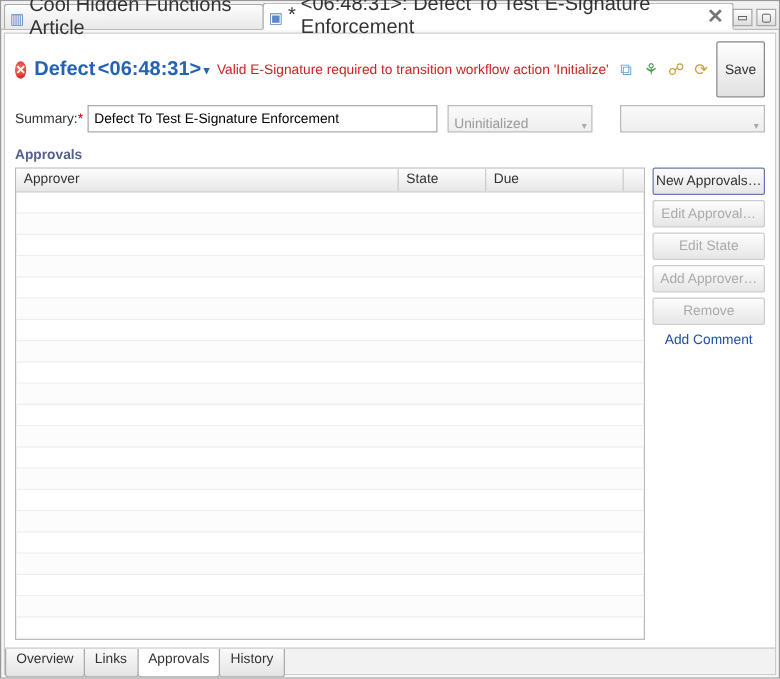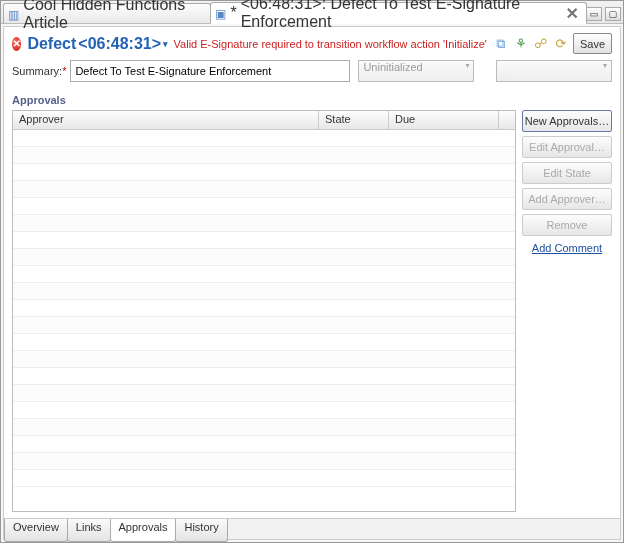--- a/index.html
+++ b/index.html
@@ -15,27 +15,27 @@
 .winbtn{width:14px;height:12px;border:1px solid #aaa;background:linear-gradient(#fff,#ddd);font-size:9px;display:flex;align-items:center;justify-content:center;cursor:pointer}
 
 .body{flex:1;background:#fff;display:flex;flex-direction:column;border:1px solid #ccc;margin:2px;min-height:0}
 .header{padding:6px 8px 4px;display:flex;align-items:center;gap:6px}
 .erricon{width:14px;height:14px;border-radius:50%;background:radial-gradient(circle at 40% 40%,#f76,#c11);color:#fff;font-weight:bold;font-size:10px;display:flex;align-items:center;justify-content:center}
 .title{font-size:16px;font-weight:bold;color:#2362b4;display:flex;align-items:center;gap:2px}
 .title .menu-arrow{color:#2362b4;font-size:9px}
 .wfmsg{color:#c22;font-size:11px;white-space:nowrap}
 .toolbar{margin-left:auto;display:flex;align-items:center;gap:4px}
 .tbicon{width:16px;height:16px;display:flex;align-items:center;justify-content:center;font-size:13px;cursor:pointer}
-.savebtn{background:linear-gradient(#fefefe,#e2e2e2);border:1px solid #888;border-radius:2px;padding:1px 6px;height:17px;display:flex;align-items:center;cursor:pointer;font-size:11px}
+.savebtn{background:linear-gradient(#fefefe,#e2e2e2);border:1px solid #888;border-radius:2px;padding:13px 6px;height:17px;display:flex;align-items:center;cursor:pointer;font-size:11px}
 .summaryrow{display:flex;align-items:center;gap:4px;padding:2px 8px 6px}
 .summaryrow .lbl{color:#333}
 .req{color:#c00}
 .textin{border:1px solid #aaa;height:18px;padding:1px 4px;font-size:11px;background:#fff}
 .textin.sum{flex:0 0 270px}
-.sel{border:1px solid #bbb;height:20px;background:linear-gradient(#fafafa,#eee);color:#999;display:flex;align-items:flex-start;justify-content:space-between;padding:0 4px;font-size:11px;cursor:pointer}
+.sel{border:1px solid #bbb;height:20px;background:linear-gradient(#fafafa,#eee);color:#999;display:flex;align-items:flex-end;justify-content:space-between;padding:0 4px;font-size:11px;cursor:pointer}
 .sel .arrow{color:#aaa;font-size:8px}
 .sel.state{width:110px}
 .sel.empty{width:110px}
 .gap{flex:1}
 
 .section{flex:1;display:flex;flex-direction:column;padding:4px 8px 6px;min-height:0}
 .secthead{font-weight:bold;color:#55608c;padding:2px 0 4px}
 .sectionbody{flex:1;display:flex;gap:6px;min-height:0}
 .grid{flex:1;display:flex;flex-direction:column;border:1px solid #bcbcbc;background:#fff;min-height:0}
 .gridhead{display:flex;background:linear-gradient(#fdfdfd,#e7e7e7);border-bottom:1px solid #ccc;height:18px}
@@ -44,21 +44,21 @@
 .gh.state{width:70px}
 .gh.due{width:110px}
 .gh.scroll{width:16px;border-right:none}
 .gridrows{flex:1;overflow:hidden;position:relative}
 .row{height:16px;border-bottom:1px solid #eee}
 .row:nth-child(even){background:#fcfcfc}
 .sidebtns{width:90px;display:flex;flex-direction:column;gap:4px}
 .sbtn{height:20px;background:linear-gradient(#fdfdfd,#e6e6e6);border:1px solid #999;border-radius:2px;font-size:11px;display:flex;align-items:center;justify-content:center;cursor:pointer}
 .sbtn.primary{border:1px solid #6a7aa8}
 .sbtn.disabled{color:#aaa;border-color:#ccc;cursor:default}
-.linklike{color:#2050a0;text-decoration:underline;font-size:11px;text-align:center;cursor:pointer;padding:2px}
+.linklike{color:#2050a0;font-size:11px;text-align:center;cursor:pointer;padding:2px}
 
 .sigrow{display:flex;align-items:center;gap:6px;padding:6px 8px}
 .sigrow input{letter-spacing:1px}
 .sigbox{border:2px solid #b11;padding:1px;display:flex}
 .sigbox input{width:60px}
 .restsig{flex:1}
 
 .btabs{height:20px;display:flex;align-items:flex-start;background:#f2f2f2;border-top:1px solid #ccc}
 .btab{height:18px;padding:2px 8px;border:1px solid #aaa;border-top:none;border-bottom-left-radius:3px;border-bottom-right-radius:3px;background:linear-gradient(#fafafa,#e4e4e4);margin-right:-1px;font-size:11px;cursor:pointer}
 .btab.active{background:#fff}

